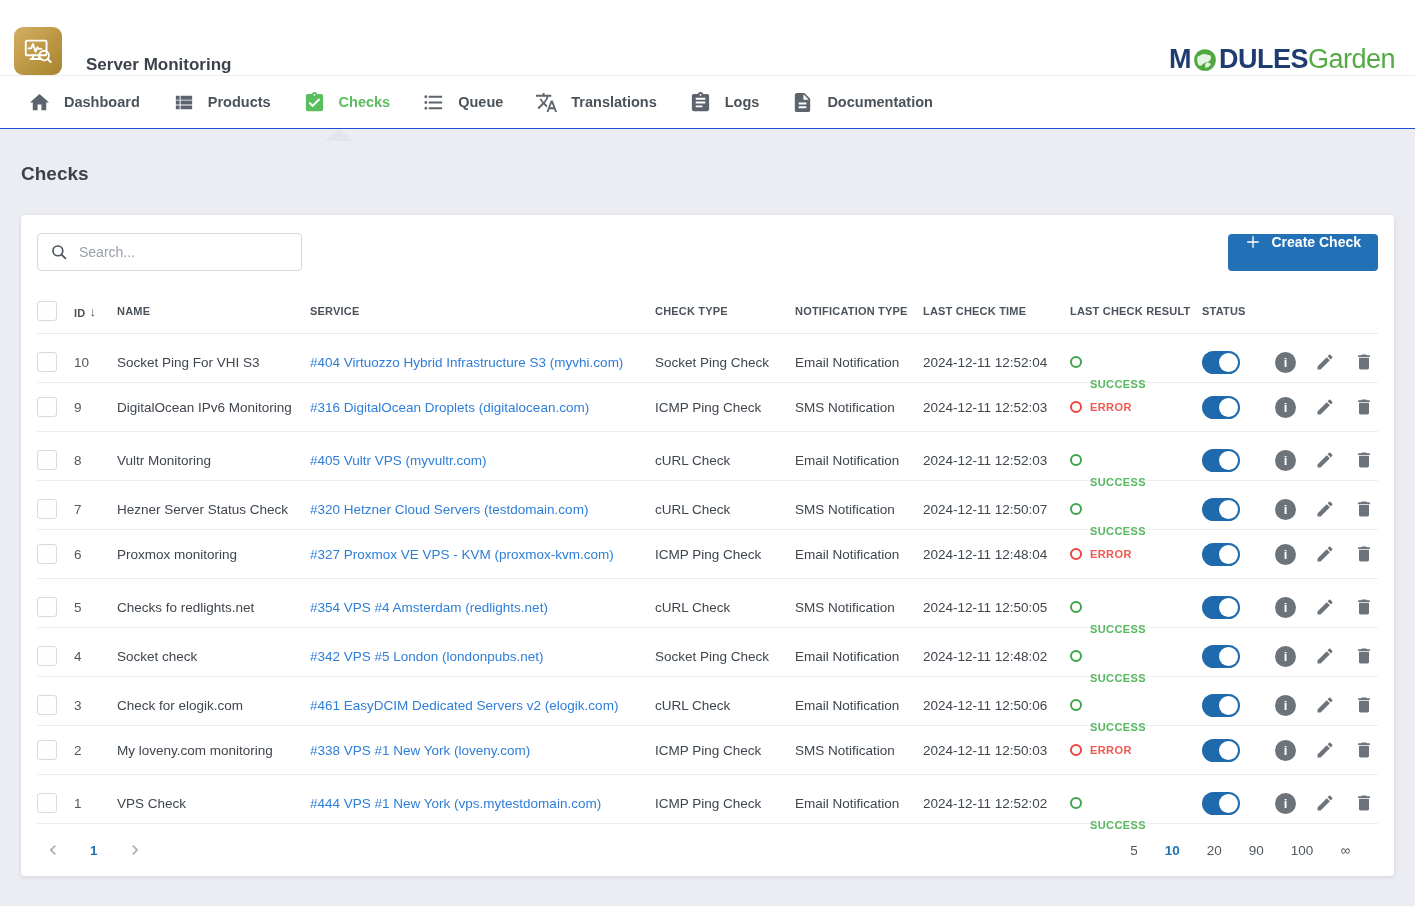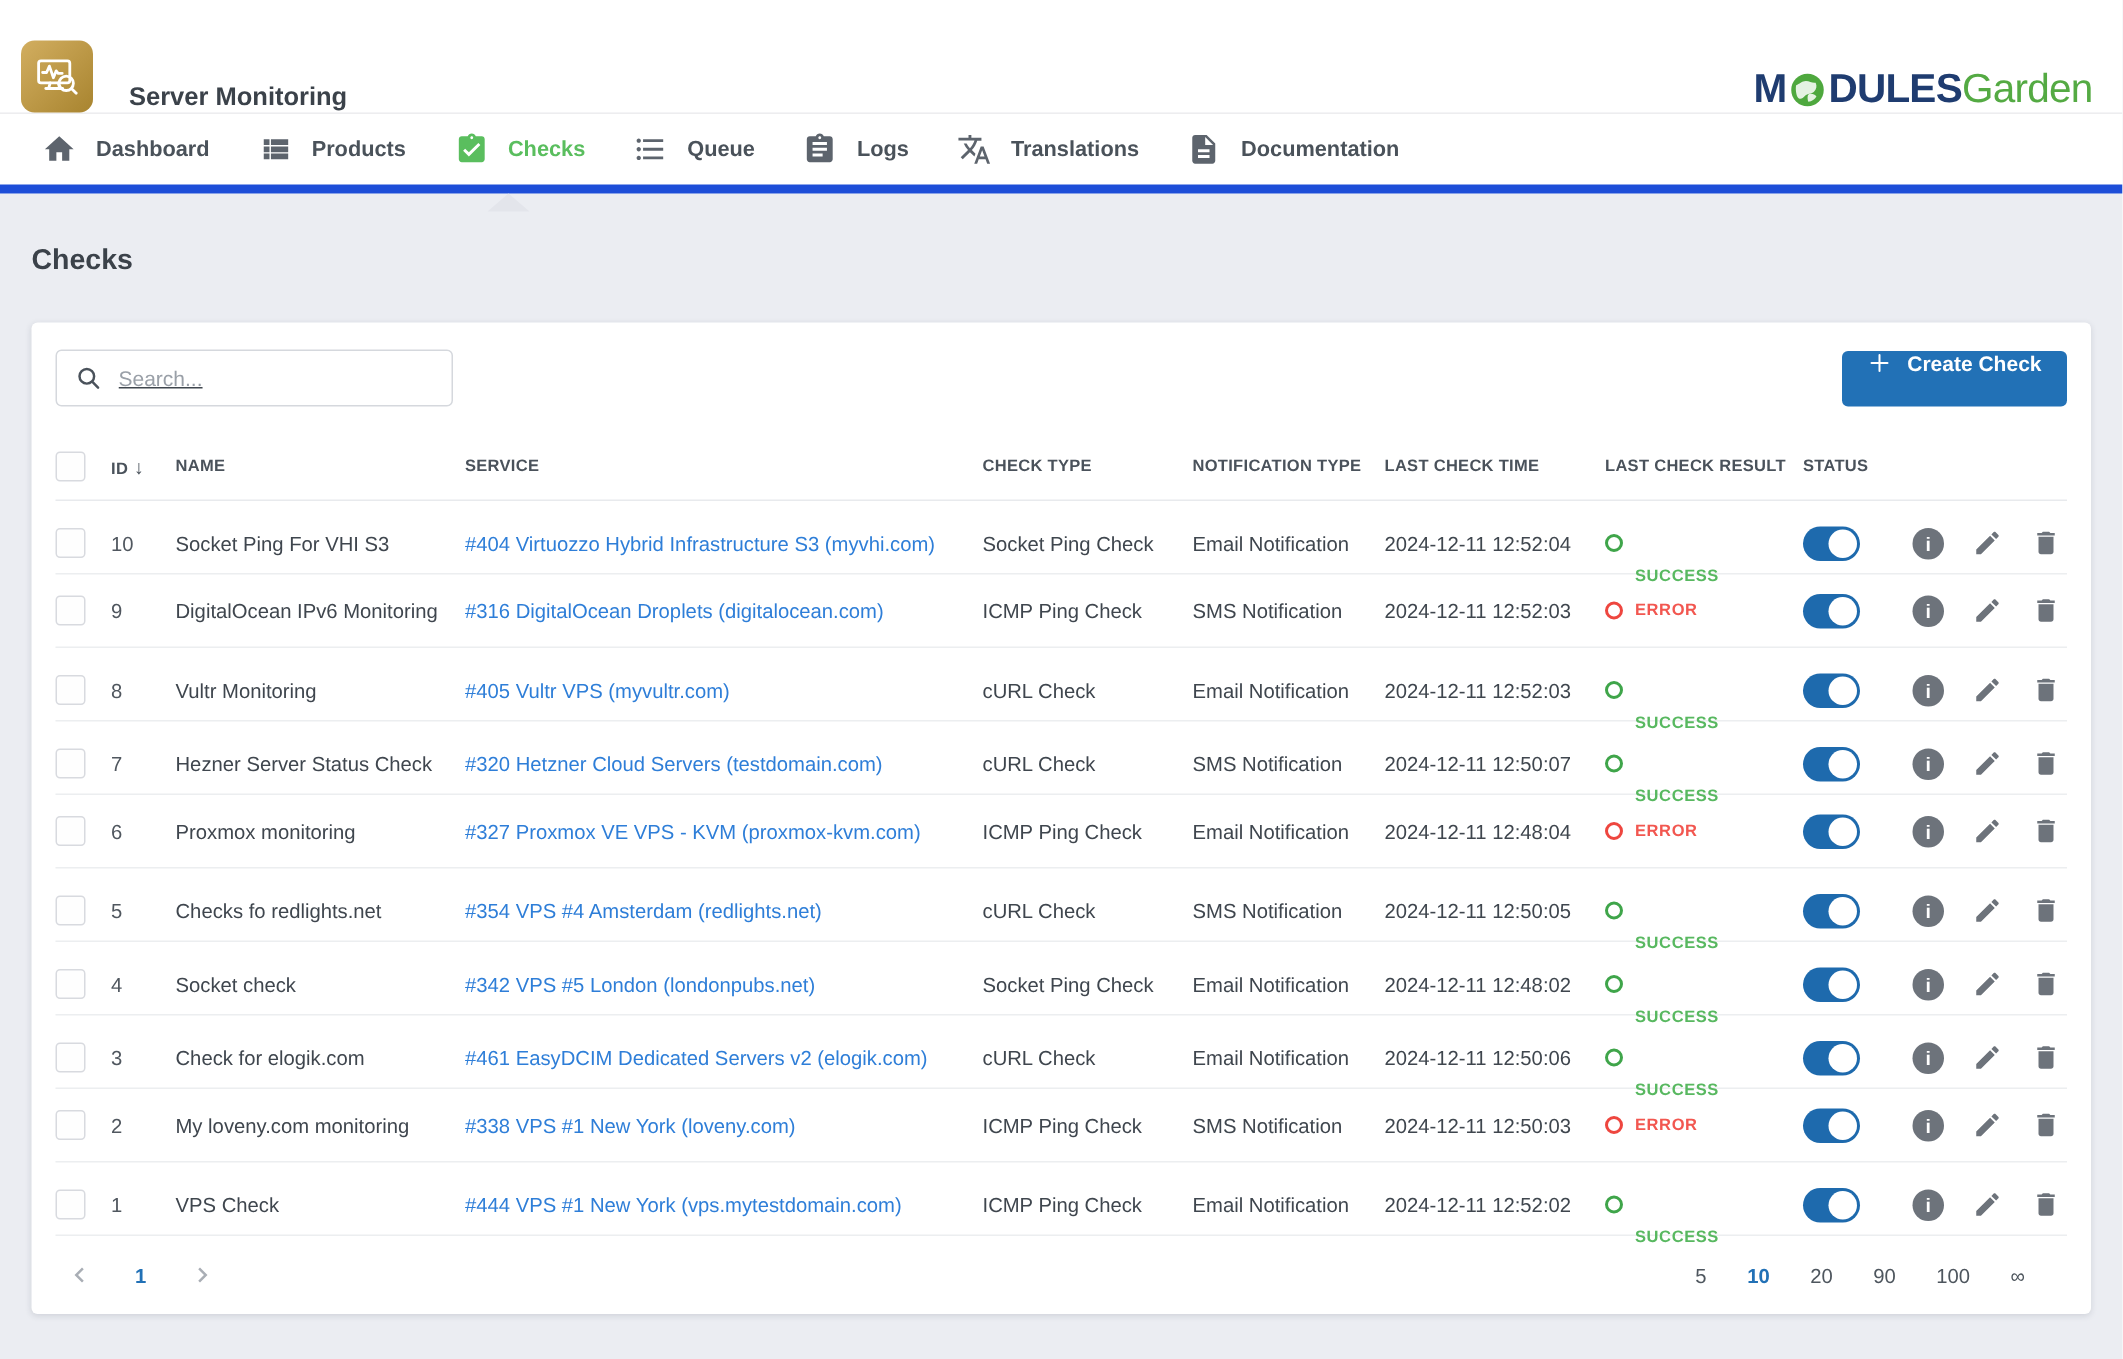--- a/index.html
+++ b/index.html
@@ -22,21 +22,21 @@
     flex:0 0 auto;
   }
   .app-title { margin-left:24px; font-size:17px; font-weight:700; color:#3b424a; }
   .brand { margin-left:auto; display:flex; align-items:center; font-size:27px; letter-spacing:-0.5px; }
   .brand .navy { color:#1f3c70; font-weight:700; }
   .brand .globe { margin:0 1px; display:flex; }
   .brand .green { color:#54aa43; font-weight:400; }
   
   .nav {
     height:54px; background:#fff; border-top:1px solid #ededef;
-    border-bottom:6px solid #1d4ed8;
+    border-bottom:1px solid #1d4ed8;
     display:flex; align-items:center; padding:0 12px;
   }
   .nav-item { display:flex; align-items:center; gap:13px; padding:0 16px; height:100%; cursor:pointer; }
   .nav-item .nav-icon { display:flex; }
   .nav-item .nav-label { font-size:14.5px; font-weight:700; color:#4a525a; }
   .nav-item.active .nav-label { color:#5abe5e; }
   .nav-icon svg { fill:#5d646d; }
   .nav-item.active .nav-icon svg { fill:#5abe5e; }
   
   .content { position:relative; height:777px; }
@@ -48,21 +48,21 @@
   .page-title { padding:34px 0 0 21px; font-size:19px; font-weight:600; color:#3b424a; }
   .card {
     margin:30px 21px 0; background:#fff; border-radius:4px;
     box-shadow:0 1px 4px rgba(40,50,70,.14);
     padding:18px 16px 0;
   }
   
   .toolbar { display:flex; align-items:center; justify-content:space-between; margin-bottom:18px; }
   .search-box {
     width:265px; height:38px; border:1px solid #d5d8dd; border-radius:4px;
-    display:flex; align-items:center; padding:0 12px; gap:11px; background:#fff;text-decoration:underline;
+    display:flex; align-items:center; padding:0 12px; gap:11px; background:#fff;
   }
   .search-box input {
     border:none; outline:none; font-size:14px; flex:1; color:#444a52;
     font-family:"Liberation Sans", sans-serif;
   }
   .search-box input::placeholder { color:#9aa0a8; }
   .btn-create {
     height:37px; background:#2271b6; border:none; border-radius:4px; color:#fff;
     display:flex; align-items:flex-start; gap:11px; padding:0 17px;
     font-size:14px; font-weight:700; cursor:pointer;
@@ -180,32 +180,32 @@
     <span class="nav-icon">
       <svg width="23" height="23" viewBox="0 0 24 24">
           <path d="M4 10.5c-.83 0-1.5.67-1.5 1.5s.67 1.5 1.5 1.5 1.5-.67 1.5-1.5-.67-1.5-1.5-1.5zm0-6c-.83 0-1.5.67-1.5 1.5S3.17 7.5 4 7.5 5.5 6.83 5.5 6 4.83 4.5 4 4.5zm0 12c-.83 0-1.5.68-1.5 1.5s.68 1.5 1.5 1.5 1.5-.68 1.5-1.5-.67-1.5-1.5-1.5zM7 19h14v-2H7v2zm0-6h14v-2H7v2zm0-8v2h14V5H7z"></path>
         </svg>
     </span>
     <span class="nav-label">Queue</span>
   </div>
   <div class="nav-item">
     <span class="nav-icon">
       <svg width="23" height="23" viewBox="0 0 24 24">
-          <path d="M19 3h-4.18C14.4 1.84 13.3 1 12 1c-1.3 0-2.4.84-2.82 2H5c-1.1 0-2 .9-2 2v14c0 1.1.9 2 2 2h14c1.1 0 2-.9 2-2V5c0-1.1-.9-2-2-2zm-7 0c.55 0 1 .45 1 1s-.45 1-1 1-1-.45-1-1 .45-1 1-1zm2 14H7v-2h7v2zm3-4H7v-2h10v2zm0-4H7V7h10v2z"></path>
+          <path d="M12.87 15.07l-2.54-2.51.03-.03c1.74-1.94 2.98-4.17 3.71-6.53H17V4h-7V2H8v2H1v1.99h11.17C11.5 7.92 10.44 9.75 9 11.35 8.07 10.32 7.3 9.19 6.69 8h-2c.73 1.63 1.73 3.17 2.98 4.56l-5.09 5.02L4 19l5-5 3.11 3.11.76-2.04zM18.5 10h-2L12 22h2l1.12-3h4.75L21 22h2l-4.5-12zm-2.62 7l1.62-4.33L19.12 17h-3.24z"></path>
         </svg>
     </span>
-    <span class="nav-label">Logs</span>
+    <span class="nav-label">Translations</span>
   </div>
   <div class="nav-item">
     <span class="nav-icon">
       <svg width="23" height="23" viewBox="0 0 24 24">
-          <path d="M12.87 15.07l-2.54-2.51.03-.03c1.74-1.94 2.98-4.17 3.71-6.53H17V4h-7V2H8v2H1v1.99h11.17C11.5 7.92 10.44 9.75 9 11.35 8.07 10.32 7.3 9.19 6.69 8h-2c.73 1.63 1.73 3.17 2.98 4.56l-5.09 5.02L4 19l5-5 3.11 3.11.76-2.04zM18.5 10h-2L12 22h2l1.12-3h4.75L21 22h2l-4.5-12zm-2.62 7l1.62-4.33L19.12 17h-3.24z"></path>
+          <path d="M19 3h-4.18C14.4 1.84 13.3 1 12 1c-1.3 0-2.4.84-2.82 2H5c-1.1 0-2 .9-2 2v14c0 1.1.9 2 2 2h14c1.1 0 2-.9 2-2V5c0-1.1-.9-2-2-2zm-7 0c.55 0 1 .45 1 1s-.45 1-1 1-1-.45-1-1 .45-1 1-1zm2 14H7v-2h7v2zm3-4H7v-2h10v2zm0-4H7V7h10v2z"></path>
         </svg>
     </span>
-    <span class="nav-label">Translations</span>
+    <span class="nav-label">Logs</span>
   </div>
   <div class="nav-item">
     <span class="nav-icon">
       <svg width="23" height="23" viewBox="0 0 24 24">
           <path d="M14 2H6c-1.1 0-1.99.9-1.99 2L4 20c0 1.1.89 2 1.99 2H18c1.1 0 2-.9 2-2V8l-6-6zm2 16H8v-2h8v2zm0-4H8v-2h8v2zm-3-5V3.5L18.5 9H13z"></path>
         </svg>
     </span>
     <span class="nav-label">Documentation</span>
   </div>
 </div>

